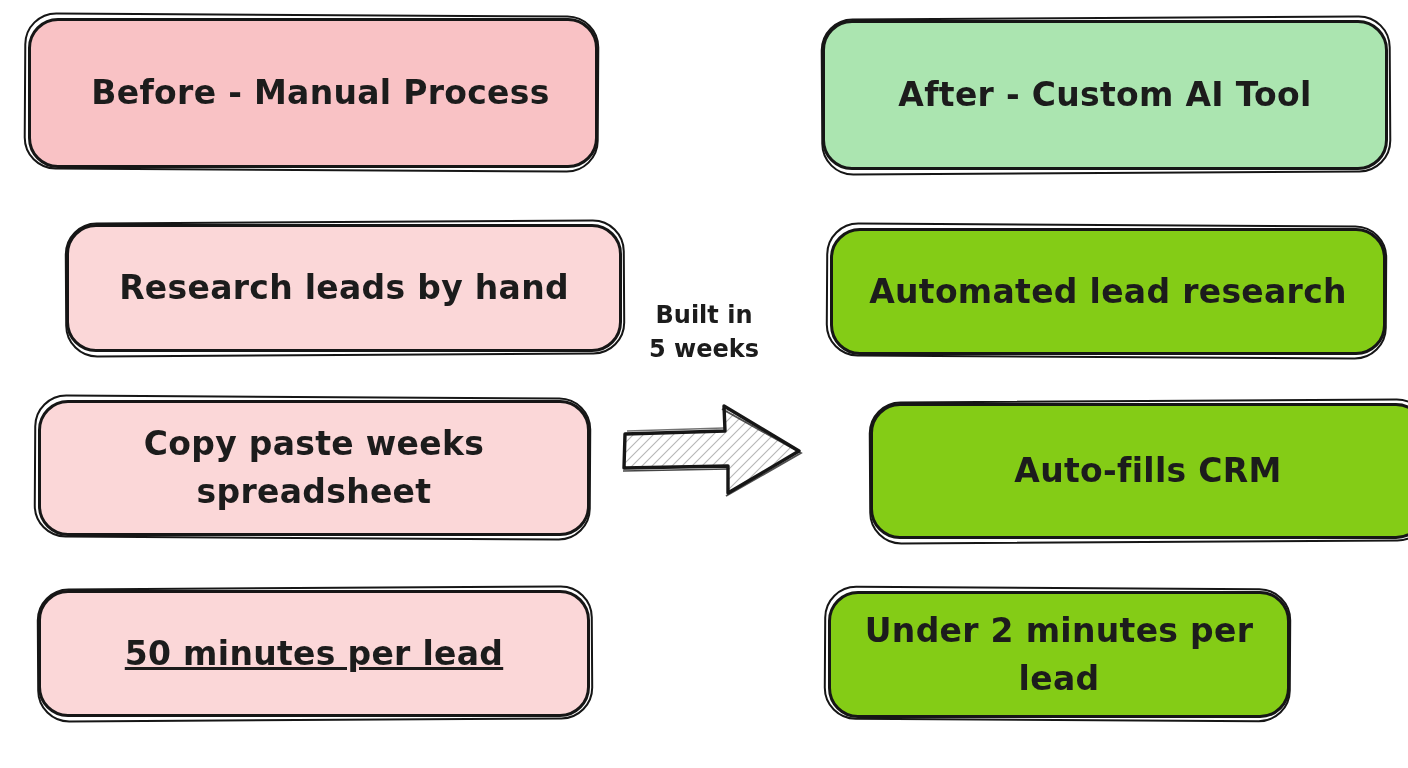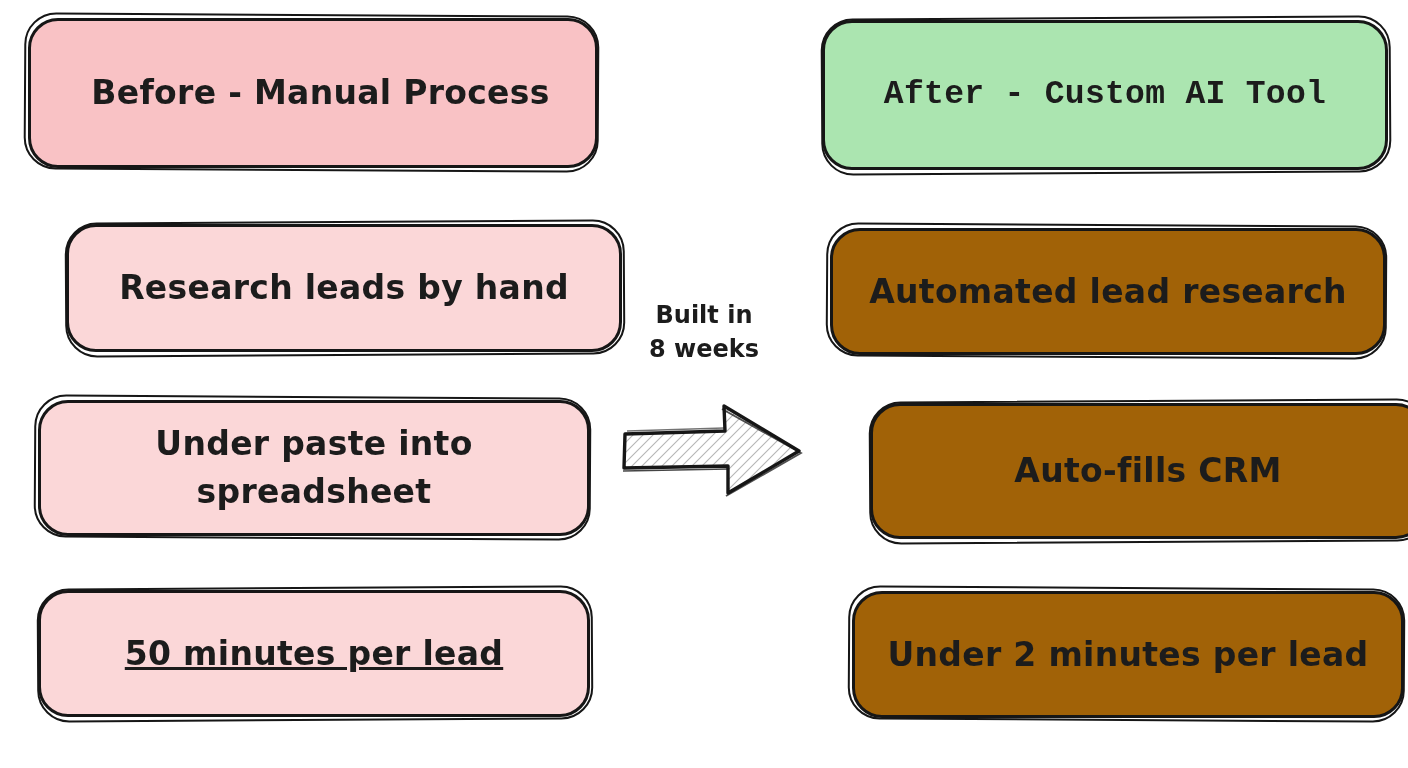--- a/index.html
+++ b/index.html
@@ -39,33 +39,33 @@
     border: 2px solid #161616;
     border-radius: 32px;
     transform: rotate(0.35deg);
     pointer-events: none;
   }
   .box.alt::before { transform: rotate(-0.35deg); inset: -6px -6px -7px -4px; }
 
   .pink-header { background: #f9c2c5; }
   .pink-item   { background: #fbd7d8; }
   .green-header{ background: #abe5b0; }
-  .green-item  { background: #a16207; }
+  .green-item  { background: #84cc16; }
 
   
   .b1 { left: 28px;  top: 18px;  width: 570px; height: 150px; padding-left: 41px; }
   .b2 { left: 38px;  top: 224px; width: 556px; height: 128px; margin-left: 28px; }
   .b3 { left: 38px;  top: 400px; width: 552px; height: 136px; }
   .b4 { left: 38px;  top: 590px; width: 552px; height: 127px; text-decoration: underline; }
 
   
-  .a1 { left: 822px; top: 20px;  width: 566px; height: 150px; font-family: Liberation Mono, monospace; }
+  .a1 { left: 822px; top: 20px;  width: 566px; height: 150px; }
   .a2 { left: 830px; top: 228px; width: 556px; height: 127px; }
   .a3 { left: 828px; top: 403px; width: 556px; height: 136px; margin-left: 42px; }
-  .a4 { left: 828px; top: 591px; width: 552px; height: 127px; margin-left: 24px; }
+  .a4 { left: 828px; top: 591px; width: 462px; height: 127px; }
 
   
   .connector-label {
     position: absolute;
     left: 598px;
     top: 298px;
     width: 212px;
     text-align: center;
     font-weight: bold;
     font-size: 24px;
@@ -85,42 +85,42 @@
 
 <div class="canvas">
 
   <div class="box pink-header b1">
     <span>Before - Manual Process</span>
   </div>
   <div class="box pink-item b2 alt">
     <span>Research leads by hand</span>
   </div>
   <div class="box pink-item b3">
-    <span>Under paste into spreadsheet</span>
+    <span>Copy paste weeks spreadsheet</span>
   </div>
   <div class="box pink-item b4 alt">
     <span>50 minutes per lead</span>
   </div>
 
   <div class="box green-header a1 alt">
     <span>After - Custom AI Tool</span>
   </div>
   <div class="box green-item a2">
     <span>Automated lead research</span>
   </div>
   <div class="box green-item a3 alt">
     <span>Auto-fills CRM</span>
   </div>
   <div class="box green-item a4">
     <span>Under 2 minutes per lead</span>
   </div>
 
   <div class="connector-label">
     <div>Built in</div>
-    <div>8 weeks</div>
+    <div>5 weeks</div>
   </div>
 
   <svg class="connector-arrow" viewBox="0 0 182 100" xmlns="http://www.w3.org/2000/svg" aria-hidden="true">
     <defs>
       <pattern id="hatch" width="10" height="10" patternUnits="userSpaceOnUse">
         <path d="M0 10 L10 0" stroke="#b5b5b5" stroke-width="1.1" fill="none"></path>
         <path d="M-2 2 L2 -2" stroke="#b5b5b5" stroke-width="1.1" fill="none"></path>
         <path d="M8 12 L12 8" stroke="#b5b5b5" stroke-width="1.1" fill="none"></path>
       </pattern>
     </defs>

